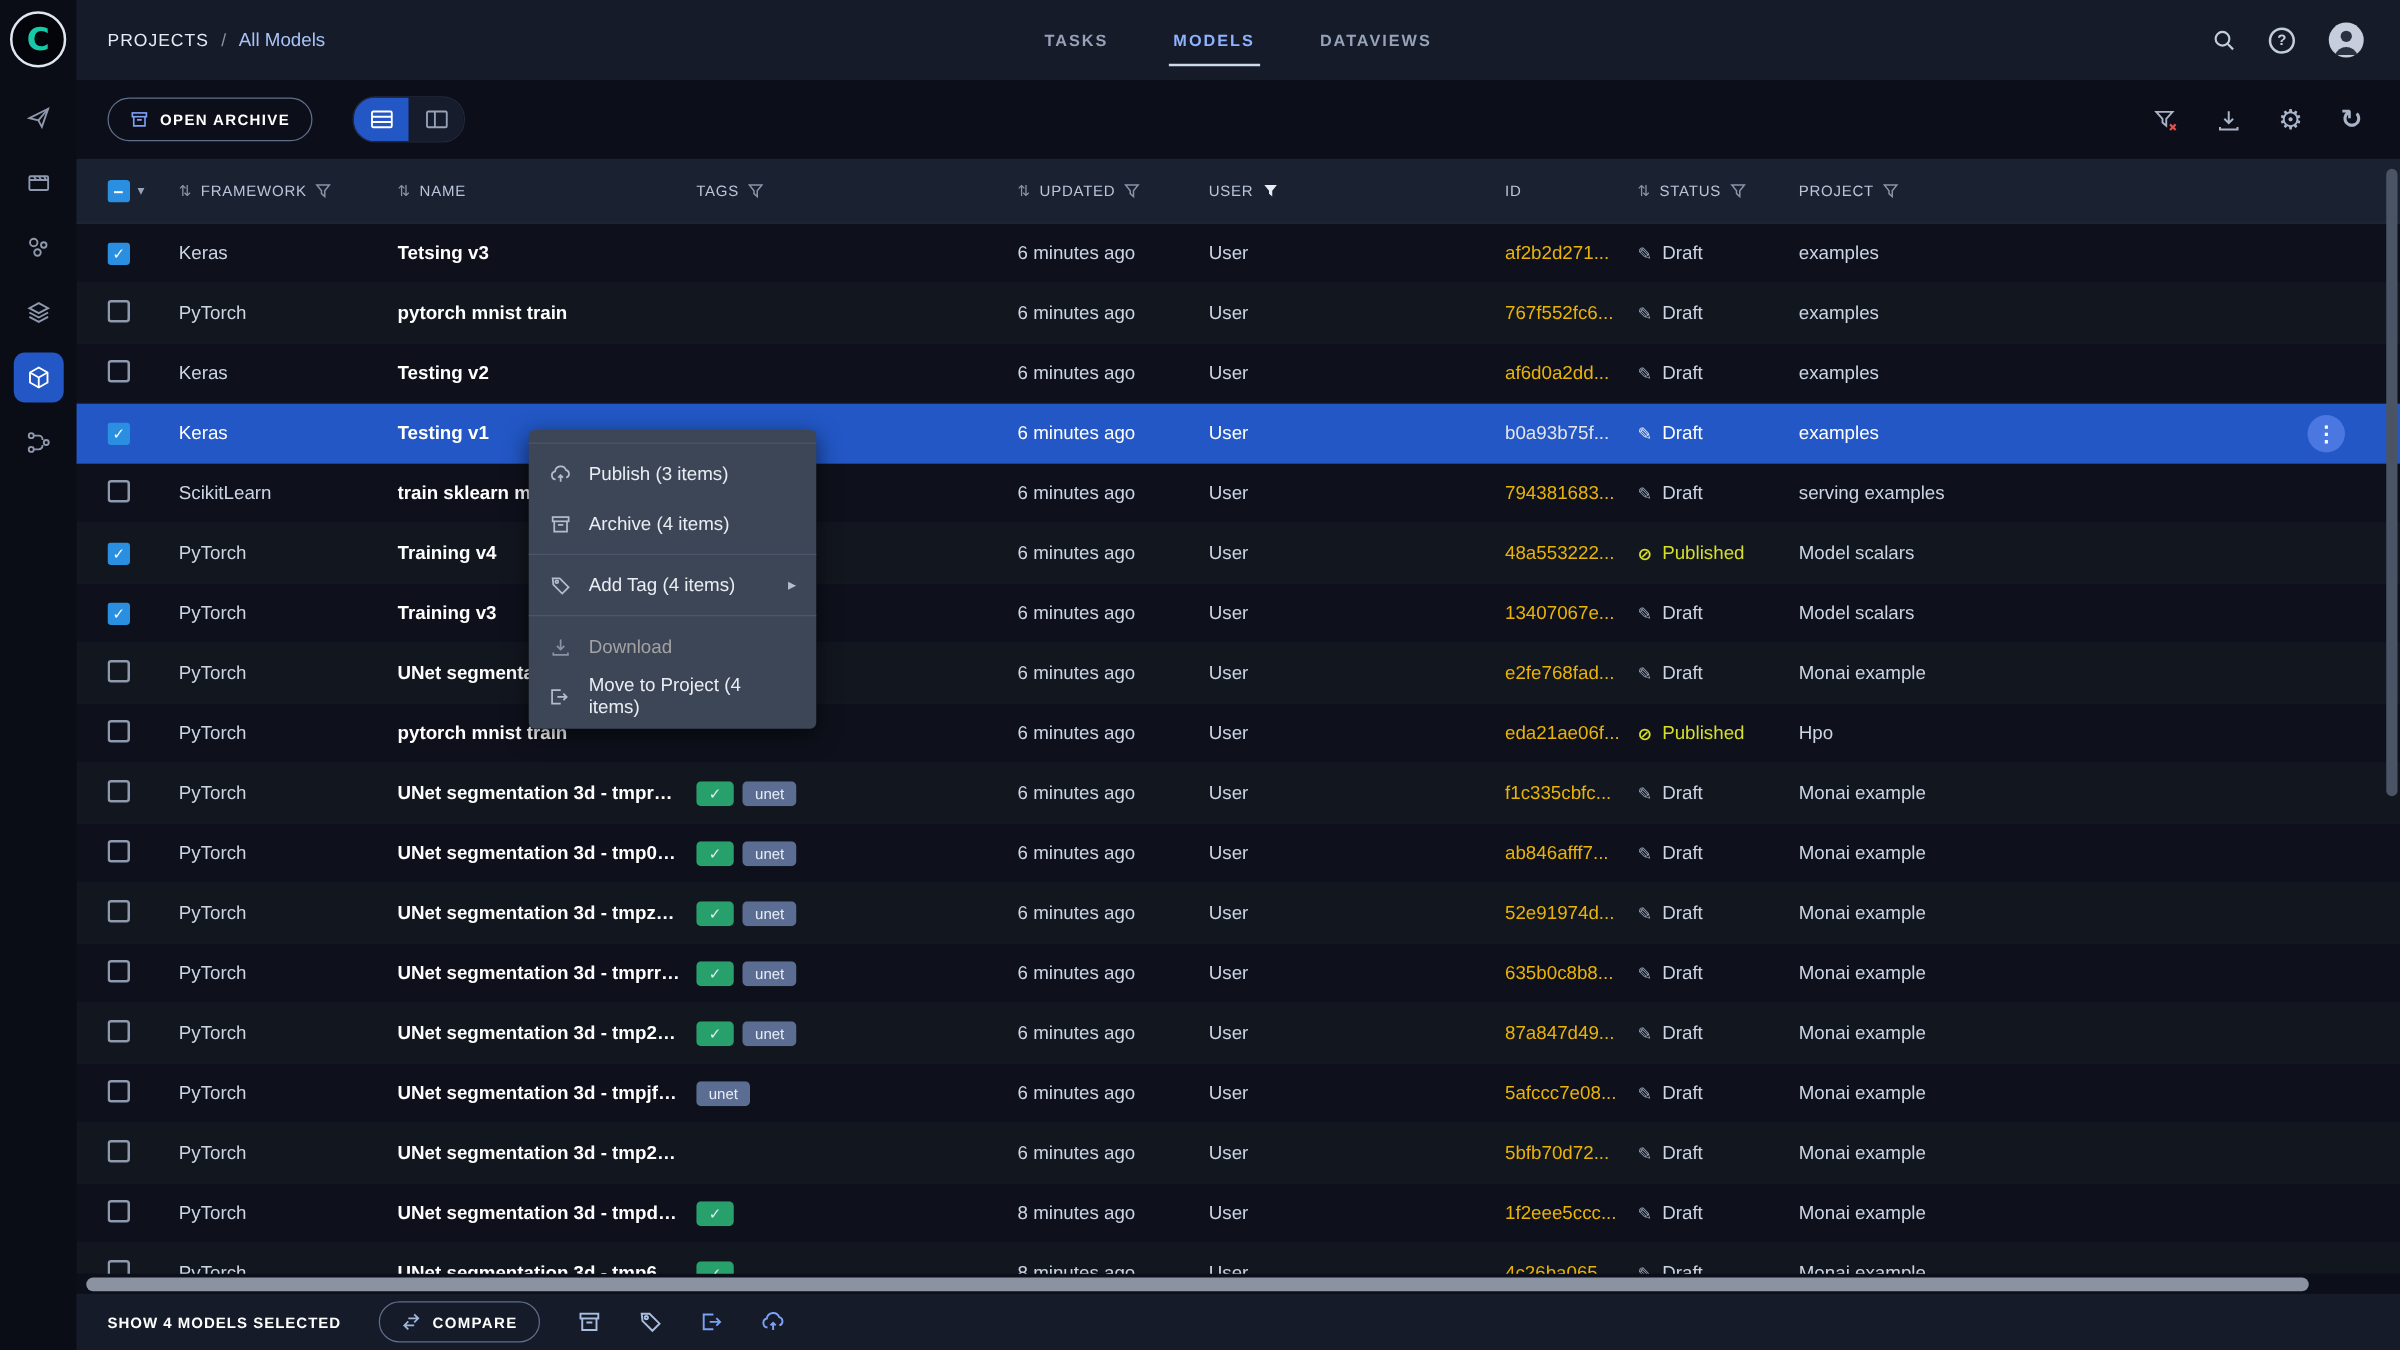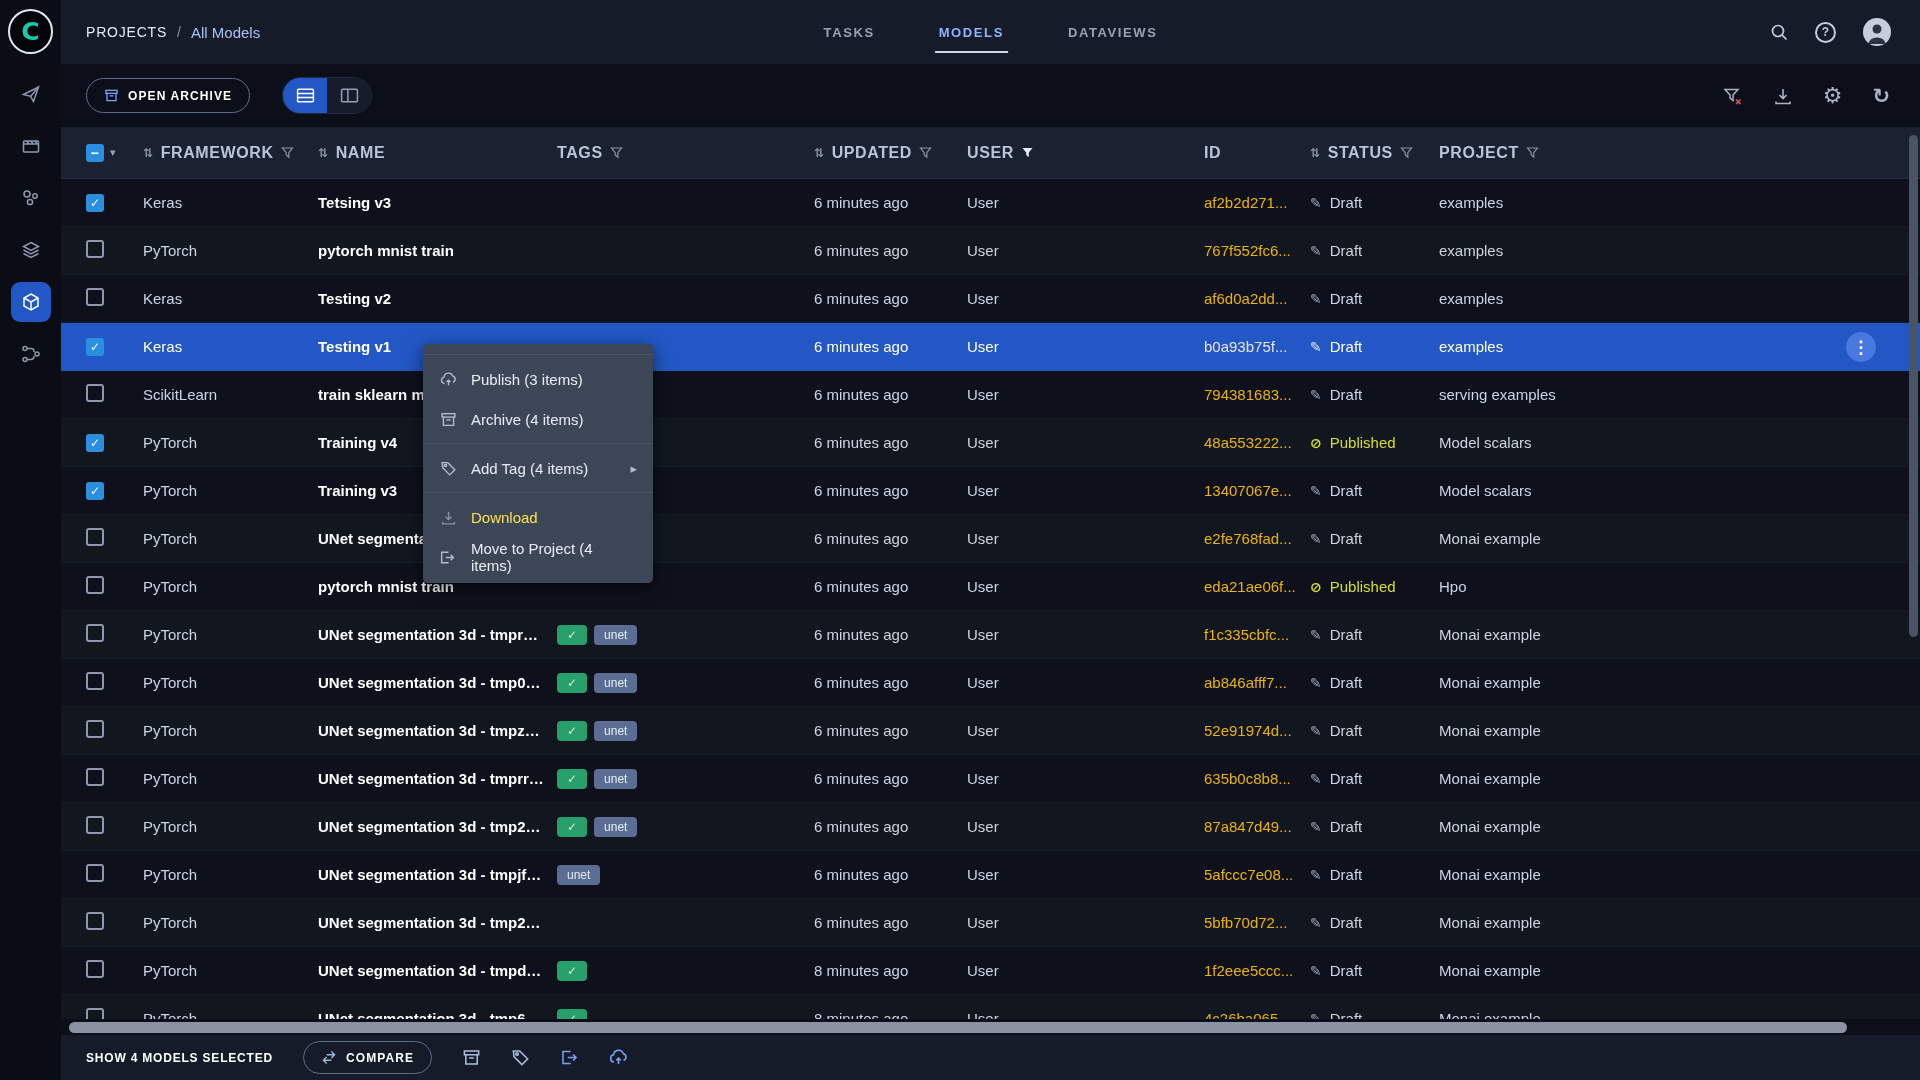--- a/index.html
+++ b/index.html
@@ -16,21 +16,21 @@
 
   
   .main{flex:1;min-width:0;display:flex;flex-direction:column;position:relative}
 
   
   .topbar{height:64px;flex:0 0 64px;background:#151b28;display:flex;align-items:center;padding:0 28px 0 25px;position:relative}
   .breadcrumb{display:flex;align-items:center;gap:10px;font-size:14px}
   .bc-root{color:#e7ecf4;letter-spacing:.8px;cursor:pointer}
   .bc-sep{color:#8a94a8}
   .bc-current{color:#a9c3f8;font-size:15px;cursor:pointer}
-  .tabs{position:absolute;left:50%;top:0;bottom:0;transform:translateX(-50%);display:flex;align-items:center;gap:60px}
+  .tabs{position:absolute;left:50%;top:0;bottom:0;transform:translateX(-50%);display:flex;align-items:center;gap:48px}
   .tab{position:relative;font-size:13px;font-weight:bold;letter-spacing:1.6px;color:#97a2b8;padding:8px 2px;cursor:pointer;white-space:nowrap}
   .tab.active{color:#8fb3ff}
   .tab.active::after{content:"";position:absolute;left:-2px;right:-2px;bottom:-5px;height:2px;background:#cfd9ec}
   .top-icons{margin-left:auto;display:flex;align-items:center;gap:26px}
   .tic{color:#c3cdde;display:flex;align-items:center;justify-content:center;cursor:pointer}
   .help-circle{width:21px;height:21px;border-radius:50%;border:2px solid #c3cdde;font-size:12px;font-weight:bold}
   .help-circle::after{content:"?"}
 
   
   .toolbar{height:63px;flex:0 0 63px;display:flex;align-items:center;padding:0 30px 0 25px;gap:32px;background:#0c0f1a}
@@ -39,21 +39,21 @@
   .view-toggle{display:flex;border-radius:18px;overflow:hidden;border:1px solid #222a3c}
   .vbtn{width:44px;height:35px;display:flex;align-items:center;justify-content:center;background:#161c2b;color:#97a2b8;border:none;cursor:pointer}
   .vbtn.active{background:#2257c5;color:#fff}
   .toolbar-right{margin-left:auto;display:flex;align-items:center;gap:30px;color:#a9b4c8}
   .tbic{display:flex;align-items:center;justify-content:center;cursor:pointer}
   .gear::after{content:"⚙";font-size:22px;line-height:1}
   .refresh::after{content:"↻";font-size:21px;font-weight:bold;line-height:1}
 
   
   .thead{height:52px;flex:0 0 52px;background:#1a2130;display:flex;align-items:center;padding-left:25px;border-bottom:1px solid #232b3c}
-  .hcell{display:flex;align-items:center;gap:7px;font-size:16px;font-weight:bold;color:#bac5d9;letter-spacing:.6px;padding-right:10px;white-space:nowrap;overflow:hidden}
+  .hcell{display:flex;align-items:center;gap:7px;font-size:12px;font-weight:normal;color:#bac5d9;letter-spacing:.6px;padding-right:10px;white-space:nowrap;overflow:hidden}
   .sort{color:#8a94a8;font-size:12px;cursor:pointer}
   .sort::after{content:"⇅"}
   .funnelwrap{display:flex;cursor:pointer;flex:0 0 auto}
   .caret{color:#97a2b8;font-size:11px;cursor:pointer}
   .caret::after{content:"▾"}
   .c-cb{width:57px;flex:0 0 57px;display:flex;align-items:center;gap:6px}
   .c-fw{width:175px;flex:0 0 175px}
   .c-name{width:239px;flex:0 0 239px}
   .c-tags{width:257px;flex:0 0 257px}
   .c-upd{width:153px;flex:0 0 153px}
@@ -98,21 +98,21 @@
   .sel-label{font-size:12px;font-weight:bold;letter-spacing:.8px;color:#fff;cursor:pointer;white-space:nowrap}
   .footer .pill{height:33px}
   .footer .pill .ic{color:#9fb6da}
   .fic{color:#a9bedf;display:flex;cursor:pointer}
   .fic.blue{color:#7ca0f5}
 
   
   .cmenu{position:absolute;left:423px;top:344px;width:230px;background:#3d4656;border-radius:5px;padding:6px 0;box-shadow:0 5px 18px rgba(0,0,0,.55);z-index:20}
   .mitem{height:40px;display:flex;align-items:center;gap:14px;padding:0 16px;font-size:15px;color:#e9edf4;cursor:pointer}
   .mitem .micon{color:#b4bdce;display:flex;width:18px;justify-content:center}
-  .mitem.disabled{color:#fde047;cursor:default}
+  .mitem.disabled{color:#a3a3a3;cursor:default}
   .mitem.disabled .micon{color:#8a93a5}
   .marrow{margin-left:auto;color:#b4bdce;font-size:13px}
   .marrow::after{content:"▸"}
   .mdivider{height:1px;background:#4c5669;margin:4px 0}
 </style>
 </head>
 <body>
 
 <div class="app">
 

